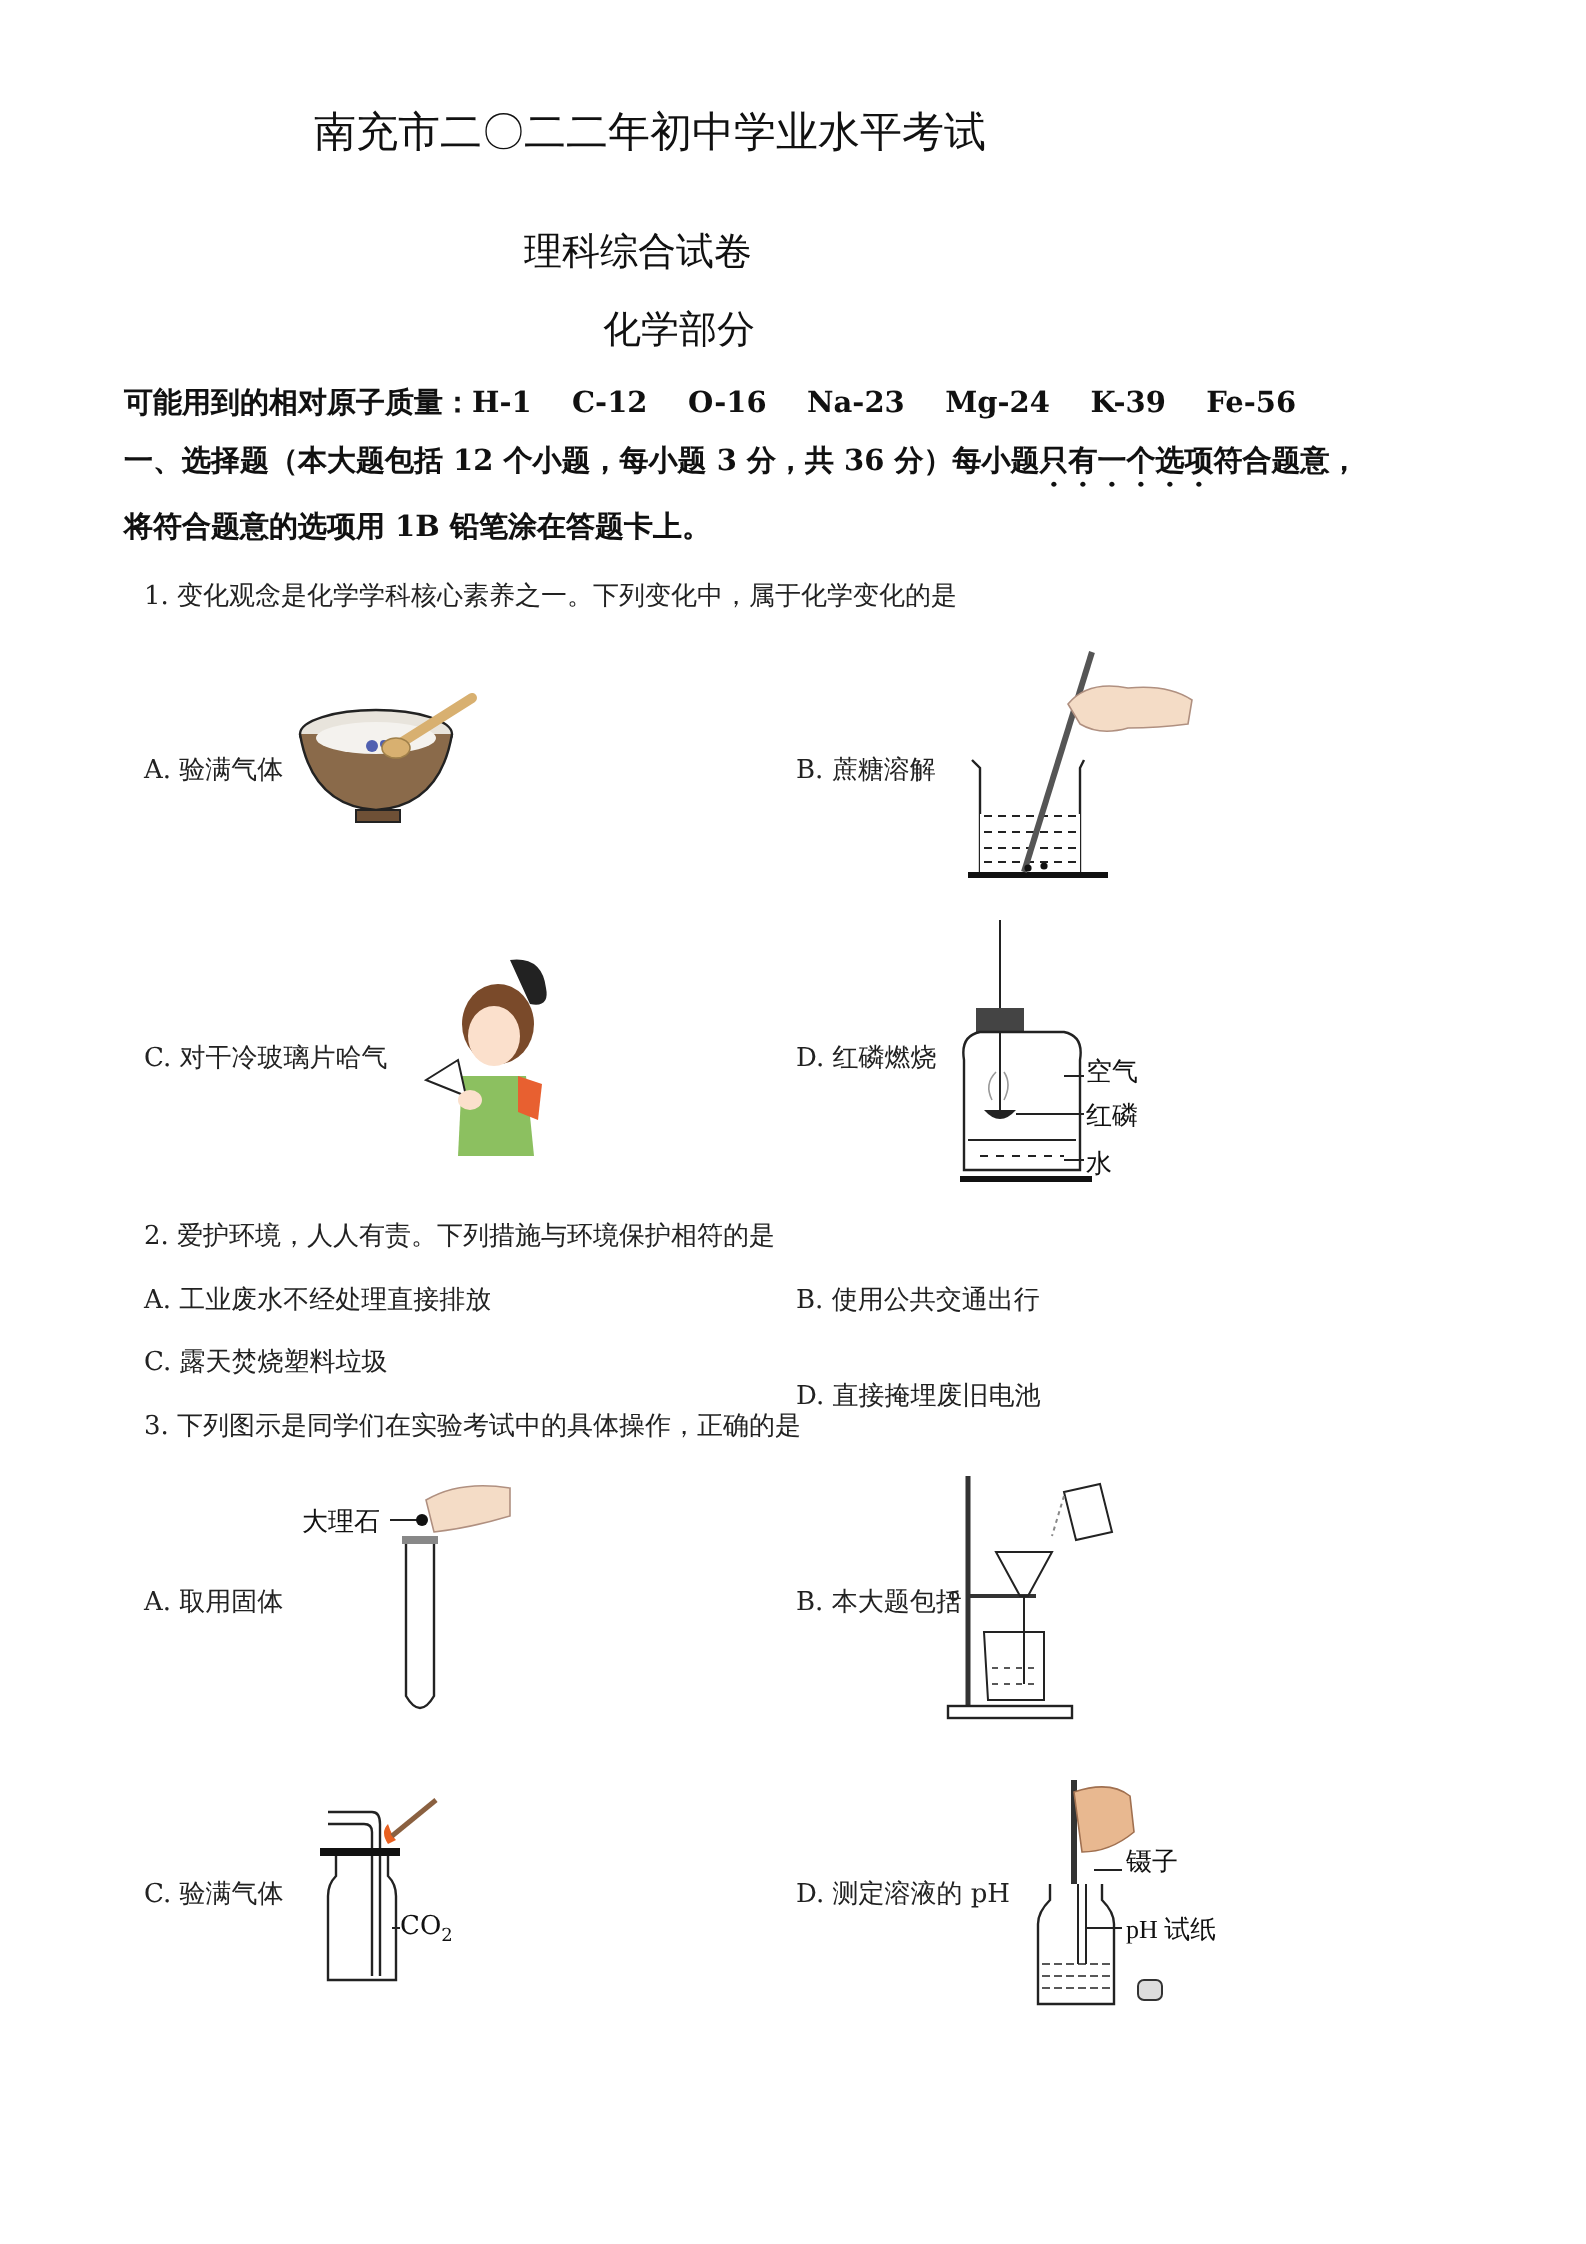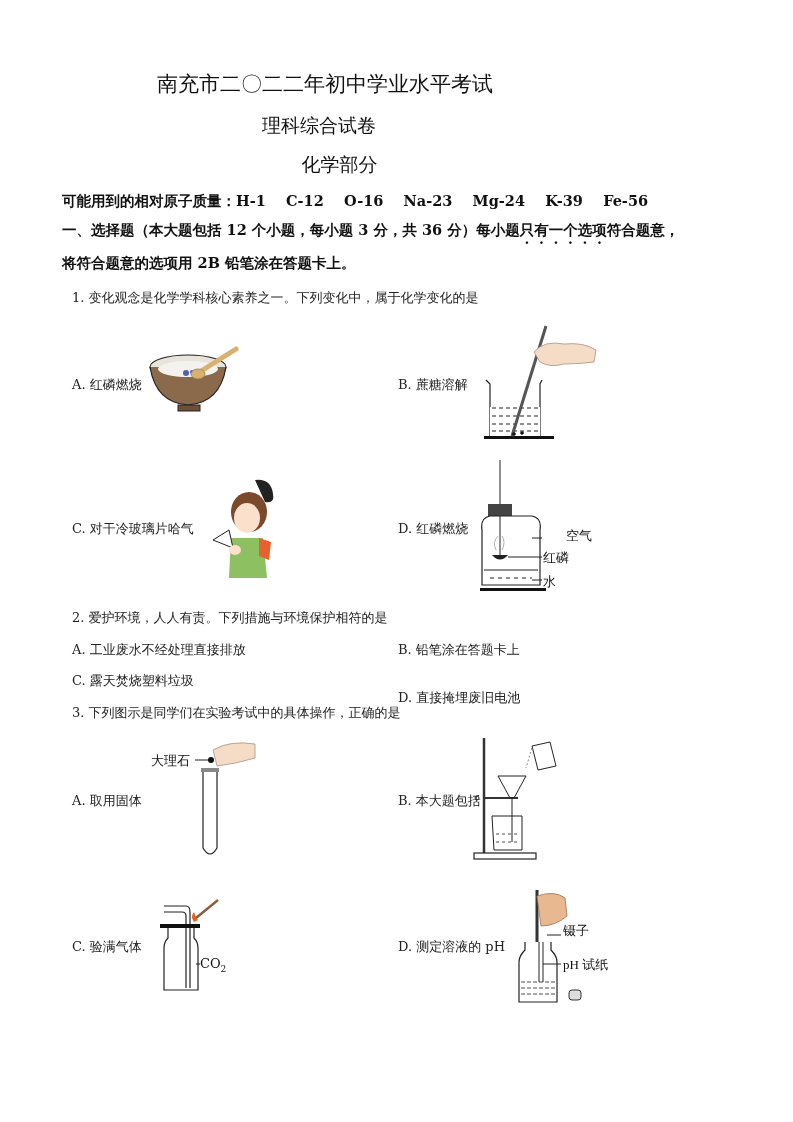--- a/index.html
+++ b/index.html
@@ -1,19 +1,19 @@
 <!DOCTYPE html>
 <html><head>
 <meta charset="utf-8">
 <style>
   html, body { margin: 0; padding: 0; background: #ffffff; }
   body { width: 793px; height: 1122px; position: relative; overflow: hidden;
          font-family: "DejaVu Serif", "Liberation Serif", serif; color: #111; }
   .abs { position: absolute; white-space: nowrap; }
-  .title1 { top: 70px; left: 0; width: 650px; text-align: center; font-size: 21px; font-family: "DejaVu Sans", sans-serif; }
+  .title1 { top: 52px; left: 0; width: 650px; text-align: center; font-size: 21px; font-family: "DejaVu Sans", sans-serif; }
   .title2 { top: 113px; left: 0; width: 638px; text-align: center; font-size: 19px; font-family: "DejaVu Sans", sans-serif; }
   .title3 { top: 152px; left: 0; width: 679px; text-align: center; font-size: 19px; font-family: "DejaVu Sans", sans-serif; }
   .bold { font-weight: bold; font-size: 14.5px; }
   .q { font-size: 13px; color: #222; }
   .opt { font-size: 13px; color: #222; }
   .emph-dot { position: relative; display: inline-block; }
   .emph-dot::after { content: "·"; position: absolute; left: 50%; bottom: -11px; transform: translateX(-50%); font-size: 14px; }
   svg { position: absolute; overflow: visible; }
   .lbl { font-family: "DejaVu Sans", sans-serif; font-size: 13px; }
 </style>
@@ -24,25 +24,25 @@
 <div class="abs title2">理科综合试卷</div>
 <div class="abs title3">化学部分</div>
 
 <div class="abs bold" style="top:192px; left:62px;">
   <span>可能用到的相对原子质量：</span><span>H-1</span>&nbsp;&nbsp;&nbsp;&nbsp;<span>C-12</span>&nbsp;&nbsp;&nbsp;&nbsp;<span>O-16</span>&nbsp;&nbsp;&nbsp;&nbsp;<span>Na-23</span>&nbsp;&nbsp;&nbsp;&nbsp;<span>Mg-24</span>&nbsp;&nbsp;&nbsp;&nbsp;<span>K-39</span>&nbsp;&nbsp;&nbsp;&nbsp;<span>Fe-56</span>
 </div>
 
 <div class="abs bold" style="top:221px; left:62px;">
   <span>一、选择题（本大题包括 12 个小题，每小题 3 分，共 36 分）每小题</span><span class="emph-dot">只</span><span class="emph-dot">有</span><span class="emph-dot">一</span><span class="emph-dot">个</span><span class="emph-dot">选</span><span class="emph-dot">项</span><span>符合题意，</span>
 </div>
-<div class="abs bold" style="top:254px; left:62px;">将符合题意的选项用 2B 铅笔涂在答题卡上。</div>
+<div class="abs bold" style="top:254px; left:62px;">将符合题意的选项用 1B 铅笔涂在答题卡上。</div>
 
 <div class="abs q" style="top:289px; left:72px;">1. 变化观念是化学学科核心素养之一。下列变化中，属于化学变化的是</div>
 
-<div class="abs opt" style="top:376px; left:72px;">A.  红磷燃烧</div>
+<div class="abs opt" style="top:376px; left:72px;">A.  验满气体</div>
 <svg style="left:148px; top:345px;" width="95" height="80" viewBox="0 0 95 80">
   <ellipse cx="40" cy="22" rx="38" ry="12" fill="#e8e4dc" stroke="#222" stroke-width="1.2"></ellipse>
   <path d="M2 22 Q8 58 40 60 Q72 58 78 22" fill="#8a6a4a" stroke="#222" stroke-width="1.2"></path>
   <ellipse cx="40" cy="24" rx="30" ry="8" fill="#f4f2ee"></ellipse>
   <circle cx="38" cy="28" r="3" fill="#5060b0"></circle>
   <circle cx="44" cy="27" r="2" fill="#5060b0"></circle>
   <rect x="30" y="60" width="22" height="6" fill="#6e5036" stroke="#222" stroke-width="1"></rect>
   <line x1="50" y1="28" x2="88" y2="4" stroke="#d8b070" stroke-width="5" stroke-linecap="round"></line>
   <ellipse cx="50" cy="29" rx="7" ry="5" fill="#d8b070" stroke="#a0804a" stroke-width="0.8"></ellipse>
 </svg>
@@ -84,27 +84,27 @@
   <path d="M16 90 Q12 82 18 76 M22 90 Q26 82 22 76" fill="none" stroke="#999" stroke-width="0.8"></path>
   <line x1="4" y1="110" x2="58" y2="110" stroke="#222" stroke-width="1"></line>
   <g stroke="#222" stroke-width="1" stroke-dasharray="4,4">
       <line x1="10" y1="118" x2="52" y2="118"></line>
     </g>
   <rect x="0" y="128" width="66" height="3" fill="#111"></rect>
   <line x1="52" y1="78" x2="62" y2="78" stroke="#222" stroke-width="1"></line>
   <line x1="28" y1="97" x2="62" y2="97" stroke="#222" stroke-width="1"></line>
   <line x1="52" y1="120" x2="62" y2="120" stroke="#222" stroke-width="1"></line>
 </svg>
-<div class="abs lbl" style="top:527px; left:543px;margin-left:23px;">空气</div>
+<div class="abs lbl" style="top:527px; left:543px;">空气</div>
 <div class="abs lbl" style="top:549px; left:543px;">红磷</div>
 <div class="abs lbl" style="top:573px; left:543px;">水</div>
 
 <div class="abs q" style="top:609px; left:72px;">2. 爱护环境，人人有责。下列措施与环境保护相符的是</div>
 <div class="abs opt" style="top:641px; left:72px;">A.  工业废水不经处理直接排放</div>
-<div class="abs opt" style="top:641px; left:398px;">B.  铅笔涂在答题卡上</div>
+<div class="abs opt" style="top:641px; left:398px;">B.  使用公共交通出行</div>
 <div class="abs opt" style="top:672px; left:72px;">C.  露天焚烧塑料垃圾</div>
 <div class="abs opt" style="top:689px; left:398px;">D.  直接掩埋废旧电池</div>
 
 <div class="abs q" style="top:704px; left:72px;text-align:right;">3. 下列图示是同学们在实验考试中的具体操作，正确的是</div>
 
 <div class="abs opt" style="top:792px; left:72px;">A.  取用固体</div>
 <div class="abs lbl" style="top:752px; left:151px;text-align:right;">大理石</div>
 <svg style="left:195px; top:740px;" width="65" height="120" viewBox="0 0 65 120">
   <line x1="0" y1="20" x2="14" y2="20" stroke="#222" stroke-width="1"></line>
   <circle cx="16" cy="20" r="3" fill="#111"></circle>

